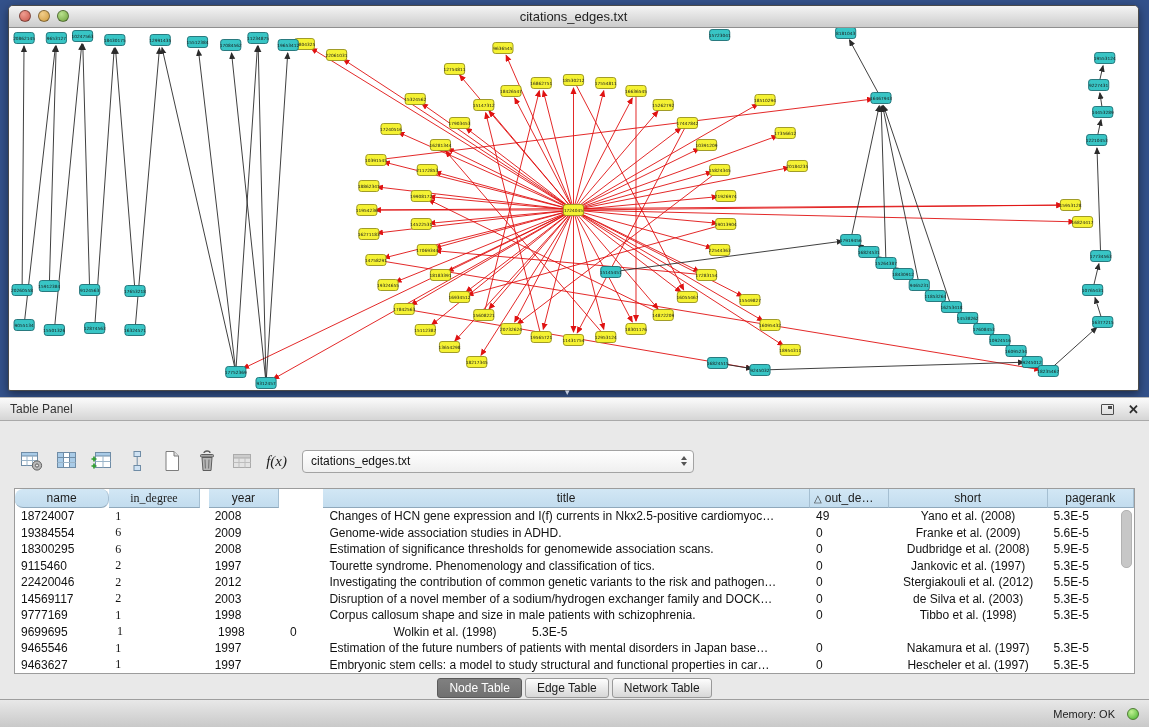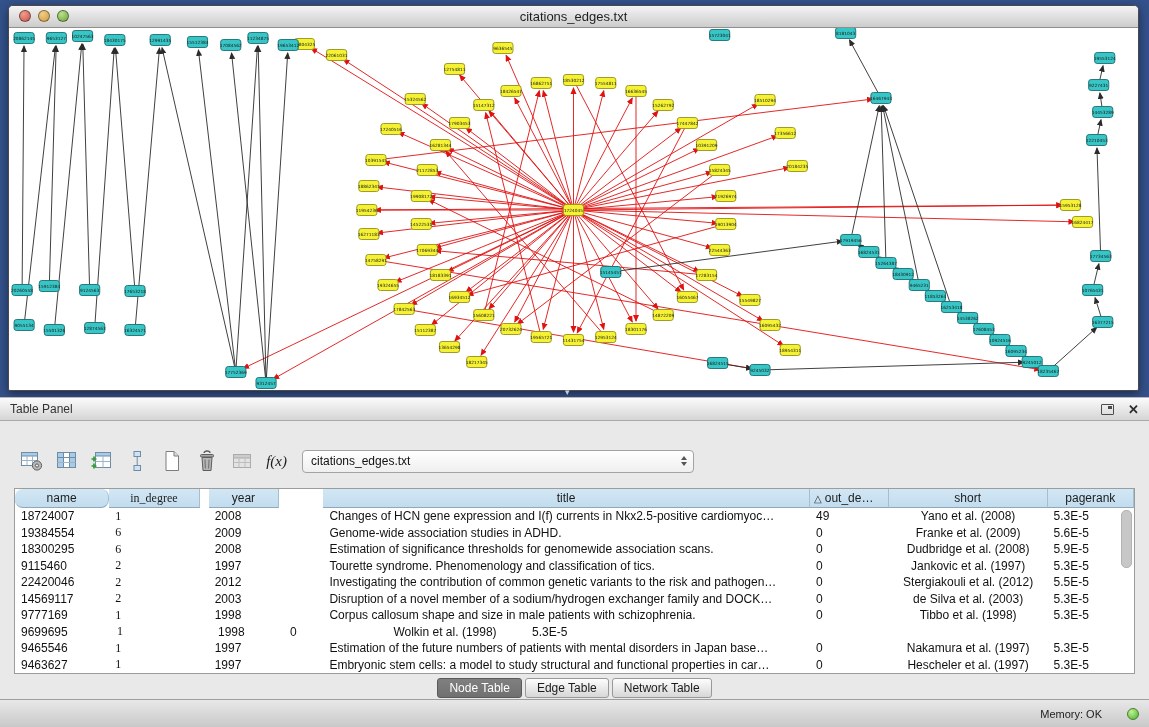--- a/index.html
+++ b/index.html
@@ -83,21 +83,21 @@
   .tab{
     height:20px;padding:0 11px;font-size:12px;display:flex;align-items:center;
     background:linear-gradient(#fdfdfd,#d7d7d7);color:#1c1c1c;
     border:1px solid #999;border-radius:3px;cursor:pointer;
   }
   .tab.active{background:linear-gradient(#808080,var(--tab_active,#707070));color:#fff;border-color:#5a5a5a;}
 
   .status-bar{
     position:absolute;bottom:0;left:0;width:1149px;height:28px;box-sizing:border-box;
     background:linear-gradient(#e8e8e8,#c9c9c9);border-top:1px solid #9e9e9e;
-    display:flex;align-items:center;justify-content:flex-end;gap:25px;padding:0 10px;
+    display:flex;align-items:center;justify-content:flex-end;gap:12px;padding:0 10px;
   }
   .mem{font-size:11px;color:#222;}
   .led{width:12px;height:12px;border-radius:50%;border:1px solid #4e7d33;box-sizing:border-box;
        background:radial-gradient(circle at 35% 30%,#c2f193,var(--led,#45b32c));}
 </style>
 </head>
 <body>
 
 <div class="app">
 

